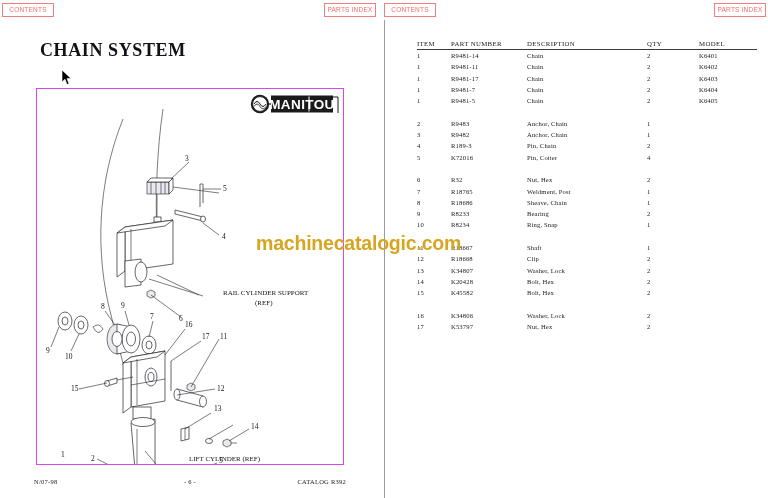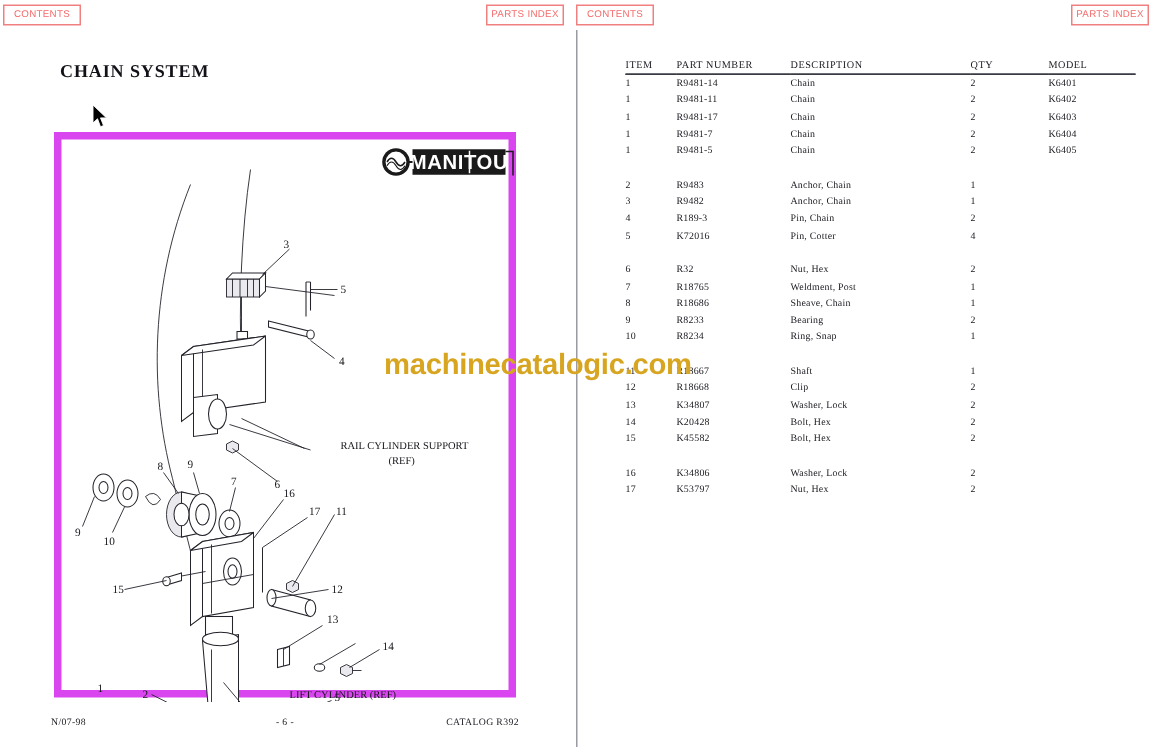--- a/index.html
+++ b/index.html
@@ -52,21 +52,21 @@
     box-sizing: border-box;
   }
   .page-left  { left: 0;     width: 384px; }
   .page-right { left: 384px; width: 384px; border-left: 1px solid #9a9aa2; }
 
   
   .section-title {
     position: absolute;
     left: 40px;
     top: 20px;
-    font-size: 12px;
+    font-size: 18px;
     font-weight: bold;
     letter-spacing: 0.6px;
     color: #111118;
     white-space: nowrap;
   }
 
   .cursor {
     position: absolute;
     left: 62px;
     top: 50px;
@@ -74,21 +74,21 @@
     height: 16px;
     pointer-events: none;
   }
 
   .diagram-frame {
     position: absolute;
     left: 36px;
     top: 68px;
     width: 308px;
     height: 377px;
-    border: 5px solid #d946ef;
+    border: 1px solid #d946ef;
     box-sizing: border-box;
     background: #ffffff;
   }
 
   .logo {
     position: absolute;
     left: 212px;
     top: 4px;
     width: 92px;
     height: 22px;

